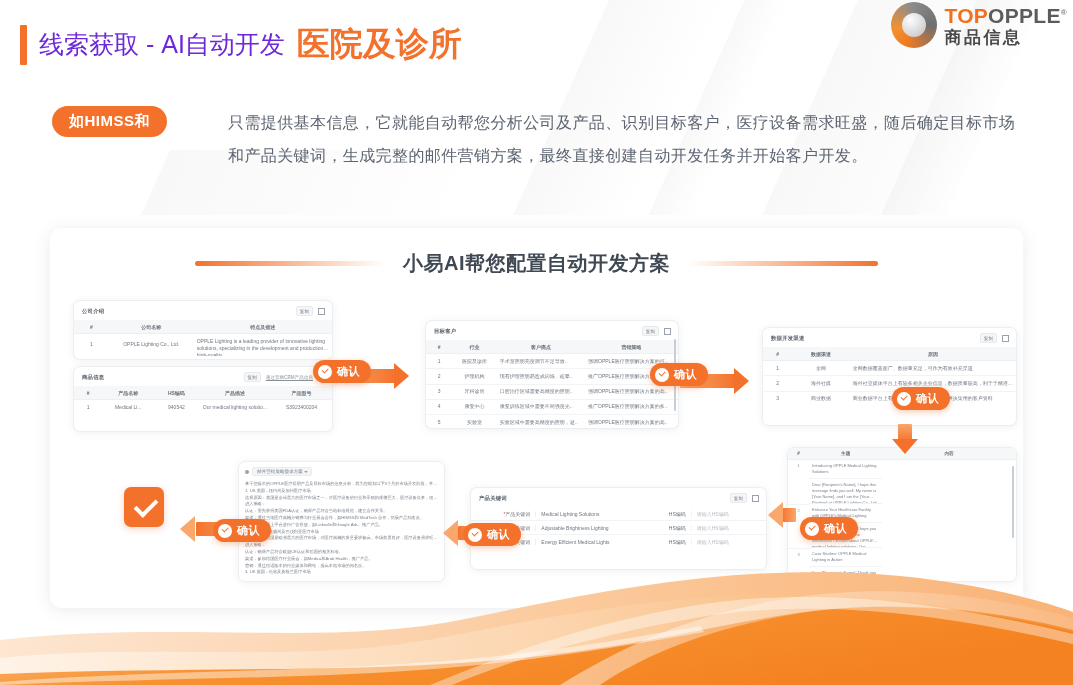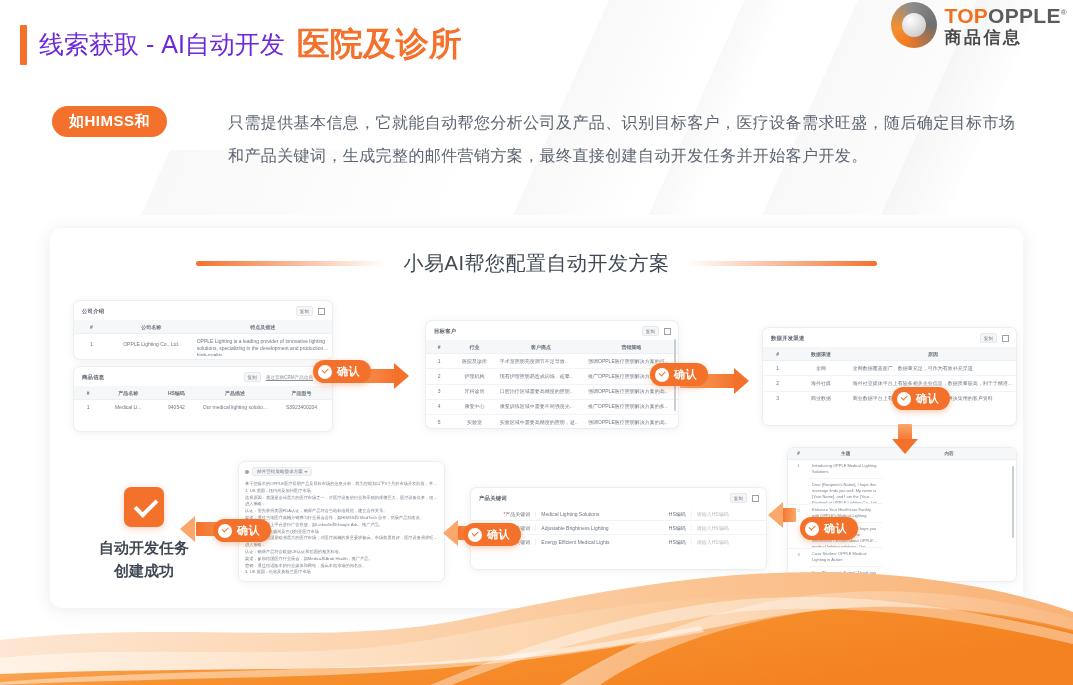--- a/index.html
+++ b/index.html
@@ -41,21 +41,21 @@
     font-size:15px;font-weight:bold;border-radius:16px;padding:6px 17px;letter-spacing:.5px;}
   .desc{position:absolute;left:228px;top:107px;width:800px;font-size:16px;color:#5d6572;line-height:2.05;letter-spacing:.4px;}
 
   
   .panel{position:absolute;left:50px;top:228px;width:973px;height:380px;background:#fff;
     border-radius:12px;box-shadow:0 2px 16px rgba(120,130,145,0.16);}
   .panel-title-wrap{position:absolute;left:0;top:22px;width:973px;display:flex;align-items:center;justify-content:center;gap:18px;}
   .ptline{height:5px;width:190px;border-radius:3px;}
   .ptline.l{background:linear-gradient(90deg,#f4712b,rgba(244,113,43,0));}
   .ptline.r{background:linear-gradient(270deg,#f4712b,rgba(244,113,43,0));}
-  .panel-title{font-size:20px;font-weight:normal;color:#3f4853;letter-spacing:.5px;white-space:nowrap;}
+  .panel-title{font-size:20px;font-weight:bold;color:#3f4853;letter-spacing:.5px;white-space:nowrap;}
 
   
   .card{position:absolute;background:#fff;border:1px solid #eceef1;border-radius:7px;
     box-shadow:0 1px 7px rgba(130,140,155,0.13);overflow:hidden;}
   .card-head{display:flex;align-items:center;justify-content:space-between;padding:5px 7px 4px 8px;}
   .card-head .ttl{font-size:5.4px;color:#5b626d;font-weight:bold;letter-spacing:.2px;}
   .card-tools{display:flex;align-items:center;gap:5px;}
   .mini-btn{font-size:4.6px;color:#7b828c;background:#f5f6f8;border:1px solid #e7e9ec;border-radius:2px;padding:1.5px 3px;}
   .lnk-btn{font-size:4.6px;color:#8a919b;text-decoration:underline;}
   .exp-ico{width:7px;height:7px;position:relative;}
@@ -499,24 +499,20 @@
   <div class="ck"></div>
   <div class="lbl">确认</div>
 </div>
 <div class="confirm" id="cf6">
   <div class="ck"></div>
   <div class="lbl">确认</div>
 </div>
 
 <div class="success">
   <div class="succ-ico"></div>
-  <div class="succ-txt">
-    <div>自动开发任务</div>
-    <div>创建成功</div>
-  </div>
 </div>
 
 <div class="waves">
   <svg width="1073" height="115" viewBox="0 0 1073 115" xmlns="http://www.w3.org/2000/svg">
     <defs>
       <linearGradient id="g1" x1="0" y1="0" x2="1" y2="0">
         <stop offset="0%" stop-color="#fde6d2"></stop>
           <stop offset="55%" stop-color="#fbc99b"></stop>
           <stop offset="100%" stop-color="#f9b377"></stop>
       </linearGradient>

